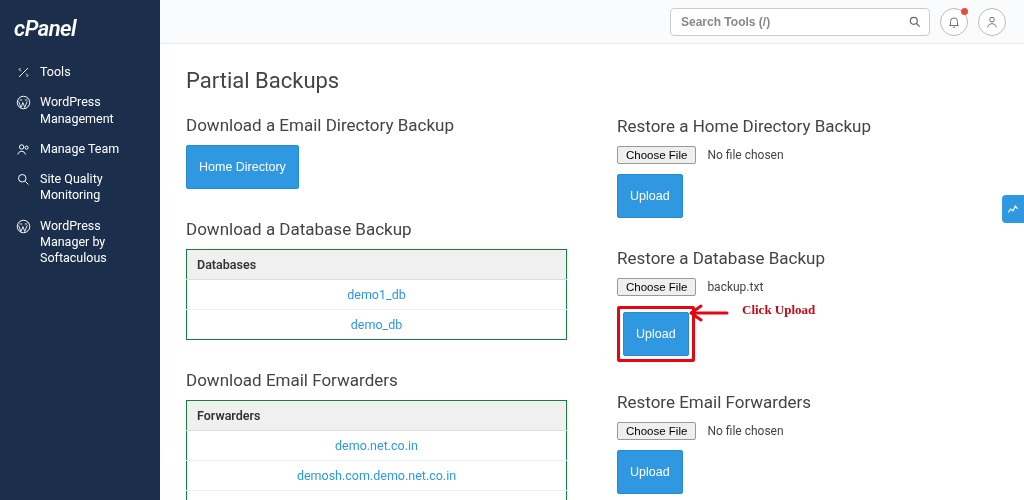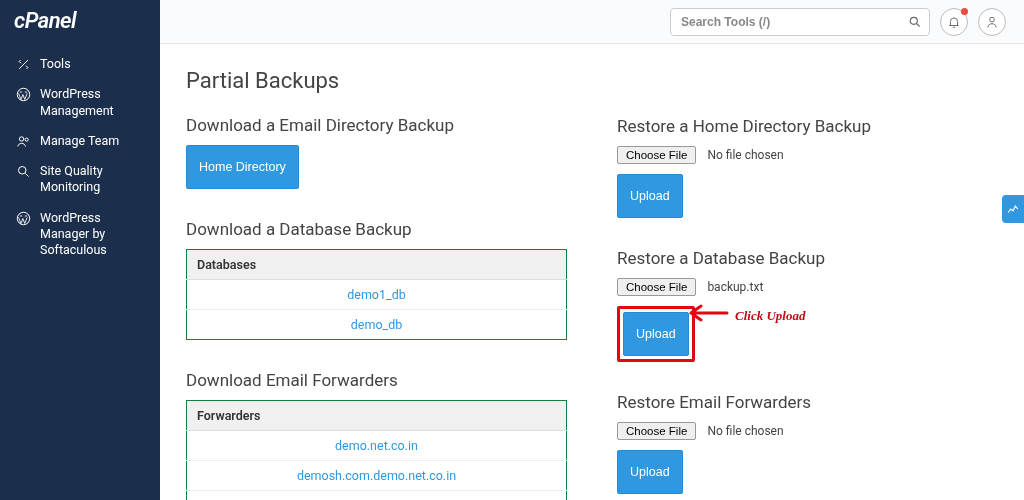--- a/index.html
+++ b/index.html
@@ -1,18 +1,18 @@
 <!DOCTYPE html>
 <html><head>
 <meta charset="utf-8">
 <style>
   * { box-sizing: border-box; margin: 0; padding: 0; }
   body { font-family: -apple-system, BlinkMacSystemFont, "Segoe UI", Roboto, sans-serif; font-size: 13px; color: #333; background: #fff; width: 1024px; height: 500px; overflow: hidden; position: relative; }
   
-  .sidebar { position: absolute; left: 0; top: 0; width: 160px; height: 500px; background: #1b2e4b; color: #fff; padding-top: 0; }
+  .sidebar { position: absolute; left: 0; top: 0; width: 160px; height: 500px; background: #1b2e4b; color: #fff; padding-top: 8px; }
   .logo { padding: 8px 14px 16px; font-size: 22px; font-weight: 600; font-style: italic; letter-spacing: -0.5px; }
   .nav-item { display: flex; align-items: flex-start; padding: 7px 14px; cursor: pointer; font-size: 12.5px; line-height: 1.3; }
   .nav-icon { width: 18px; flex-shrink: 0; margin-right: 8px; margin-top: 1px; display: flex; align-items: center; justify-content: center; }
   .nav-icon svg { width: 15px; height: 15px; stroke: #fff; fill: none; stroke-width: 1.6; }
   .nav-icon svg.filled { fill: #fff; stroke: none; }
   
   .content-wrap { position: absolute; left: 160px; top: 0; right: 0; height: 500px; background: #fff; overflow: hidden; }
   
   .topbar { height: 44px; background: #fafbfc; border-bottom: 1px solid #e8e8e8; display: flex; align-items: center; justify-content: flex-end; padding: 0 18px; gap: 10px; }
   .search-wrap { position: relative; width: 260px; }
@@ -37,21 +37,21 @@
   .tbl tr:last-child td { border-bottom: none; }
   
   .file-row { display: flex; align-items: center; gap: 11px; margin-bottom: 10px; }
   .choose-btn { background: #efefef; border: 1px solid #999; border-radius: 2px; padding: 2px 8px; font-size: 11.5px; cursor: pointer; }
   .file-txt { font-size: 12px; color: #444; }
   
   .section-block { margin-bottom: 30px; }
   
   .highlight-box { border: 3px solid #e30613; padding: 3px; display: inline-block; border-radius: 2px; }
   
-  .arrow-callout { position: absolute; display: flex; align-items: flex-end; gap: 6px; font-style: italic; }
+  .arrow-callout { position: absolute; display: flex; align-items: flex-start; gap: 13px; }
   .arrow-svg { width: 40px; height: 22px; }
   .callout-text { color: #c20a14; font-weight: 700; font-size: 13px; font-family: Georgia, serif; }
   
   .side-tab { position: absolute; right: 0; top: 195px; width: 22px; height: 28px; background: #2f98e0; border-radius: 4px 0 0 4px; display: flex; align-items: center; justify-content: center; }
   .side-tab svg { width: 14px; height: 14px; stroke: #fff; fill: none; stroke-width: 2; }
 </style>
 </head>
 <body>
 
 <div class="sidebar">

